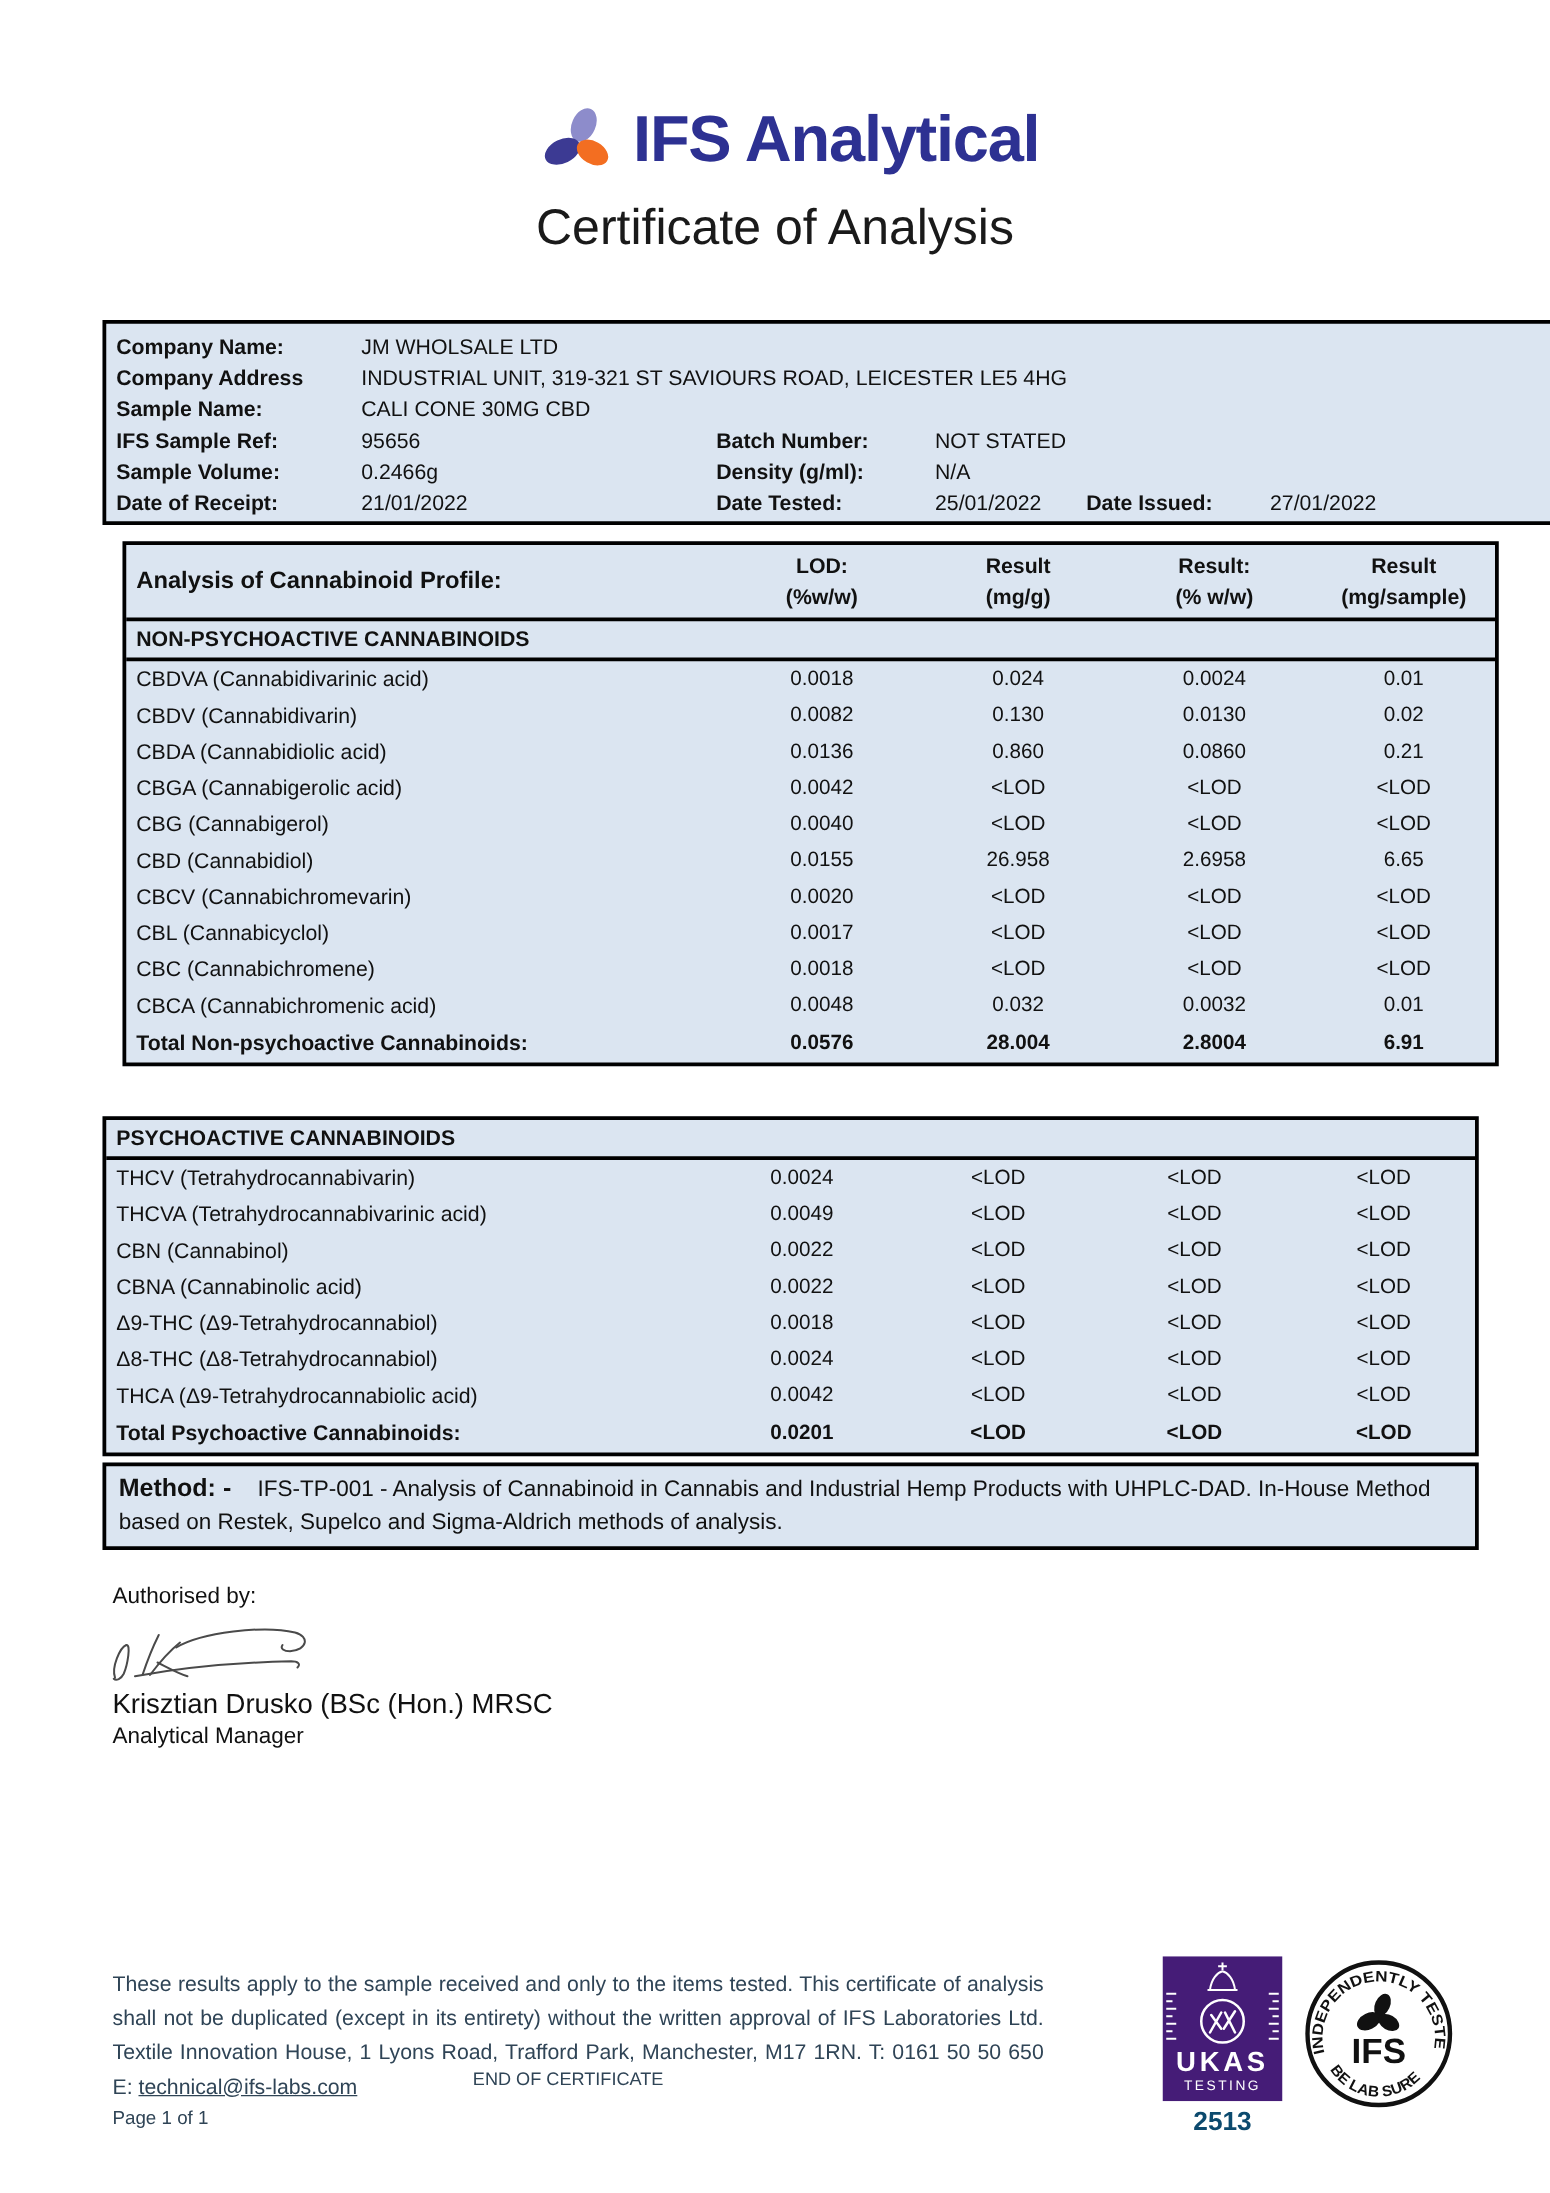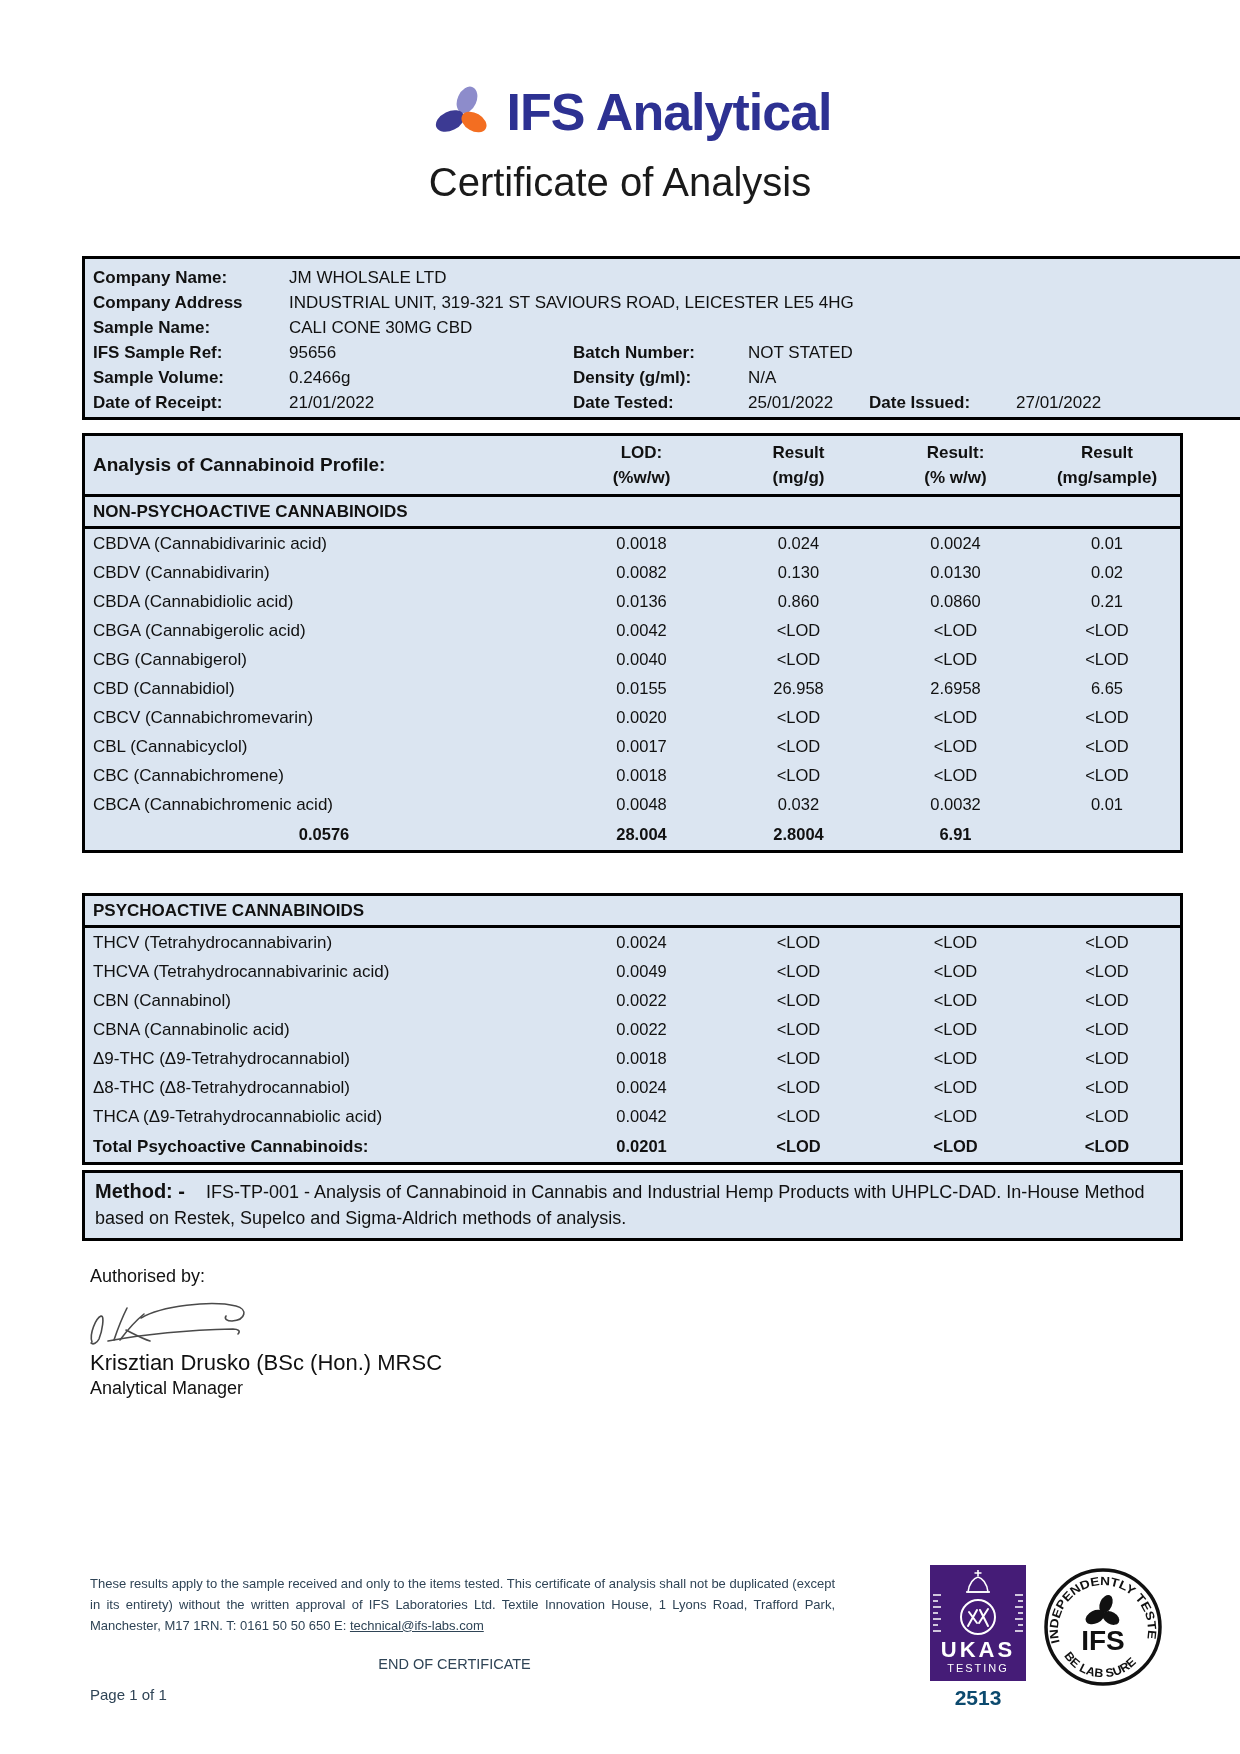--- a/index.html
+++ b/index.html
@@ -17,21 +17,21 @@
     background:#dbe5f1;border:3px solid #000;padding:6px 0 12px 8px;font-size:17px;
   }
   .info-row{display:grid;grid-template-columns:196px 284px 175px 121px 147px auto;height:25px;align-items:center;}
   .info-row .lbl{font-weight:bold;}
   .info-row .full{grid-column:2 / -1;}
   
   .rtable{
     position:absolute;left:82px;width:1101px;box-sizing:border-box;
     background:#dbe5f1;border:3px solid #000;font-size:17px;
   }
-  .t1{top:433px;}
+  .t1{top:433px;margin-left:16px;}
   .t2{top:893px;}
   .thead{display:grid;grid-template-columns:478px 157px 157px 157px auto;border-bottom:3px solid #000;padding:4px 0;}
   .thead .ttitle{font-weight:bold;font-size:19px;display:flex;align-items:center;padding-left:8px;}
   .thead .col{font-weight:bold;text-align:center;line-height:25px;}
   .section-row{font-weight:bold;padding:0 0 0 8px;height:29px;line-height:29px;border-bottom:3px solid #000;}
   .trow{display:grid;grid-template-columns:478px 157px 157px 157px auto;height:29px;align-items:center;}
   .trow .name{padding-left:8px;}
   .trow .num{text-align:center;font-size:16.5px;}
   .total-row{font-weight:bold;height:31px;}
   .total-row .num{font-weight:bold;}
@@ -42,21 +42,21 @@
     font-size:18px;line-height:26px;
   }
   .method-box b{font-size:20px;margin-right:21px;}
   
   .authorised{position:absolute;left:90px;top:1266px;font-size:18px;}
   .sig{position:absolute;left:86px;top:1292px;}
   .sig-name{position:absolute;left:90px;top:1350px;font-size:22px;}
   .sig-role{position:absolute;left:90px;top:1378px;font-size:18px;}
   
   .footer-note{
-    position:absolute;left:90px;top:1574px;width:745px;font-size:13px;line-height:1.6;
+    position:absolute;left:90px;top:1574px;width:745px;font-size:17px;line-height:1.6;
     color:#2f4456;text-align:justify;
   }
   .footer-note a{color:#2f4456;text-decoration:underline;}
   .end-cert{position:absolute;left:82px;top:1656px;width:745px;text-align:center;font-size:14.5px;color:#2f4456;}
   .page-num{position:absolute;left:90px;top:1686px;font-size:15px;color:#2f4456;}
   .ukas{position:absolute;left:930px;top:1565px;}
   .ukas-num{position:absolute;left:922px;top:1686px;width:112px;text-align:center;font-weight:bold;font-size:21px;color:#0c4a6e;}
   .stamp{position:absolute;left:1042px;top:1566px;}
 </style>
 </head>
@@ -209,20 +209,21 @@
 
   <div class="trow">
     <div class="cell name">CBCA (Cannabichromenic acid)</div>
     <div class="cell num">0.0048</div>
     <div class="cell num">0.032</div>
     <div class="cell num">0.0032</div>
     <div class="cell num">0.01</div>
   </div>
 </div>
     <div class="trow total-row">
+      <div class="name">Total Non-psychoactive Cannabinoids:</div>
       <div class="num">0.0576</div>
       <div class="num">28.004</div>
       <div class="num">2.8004</div>
       <div class="num">6.91</div>
     </div>
   </div>
 
   <div class="rtable t2">
     <div class="section-row">PSYCHOACTIVE CANNABINOIDS</div>
     <div>

